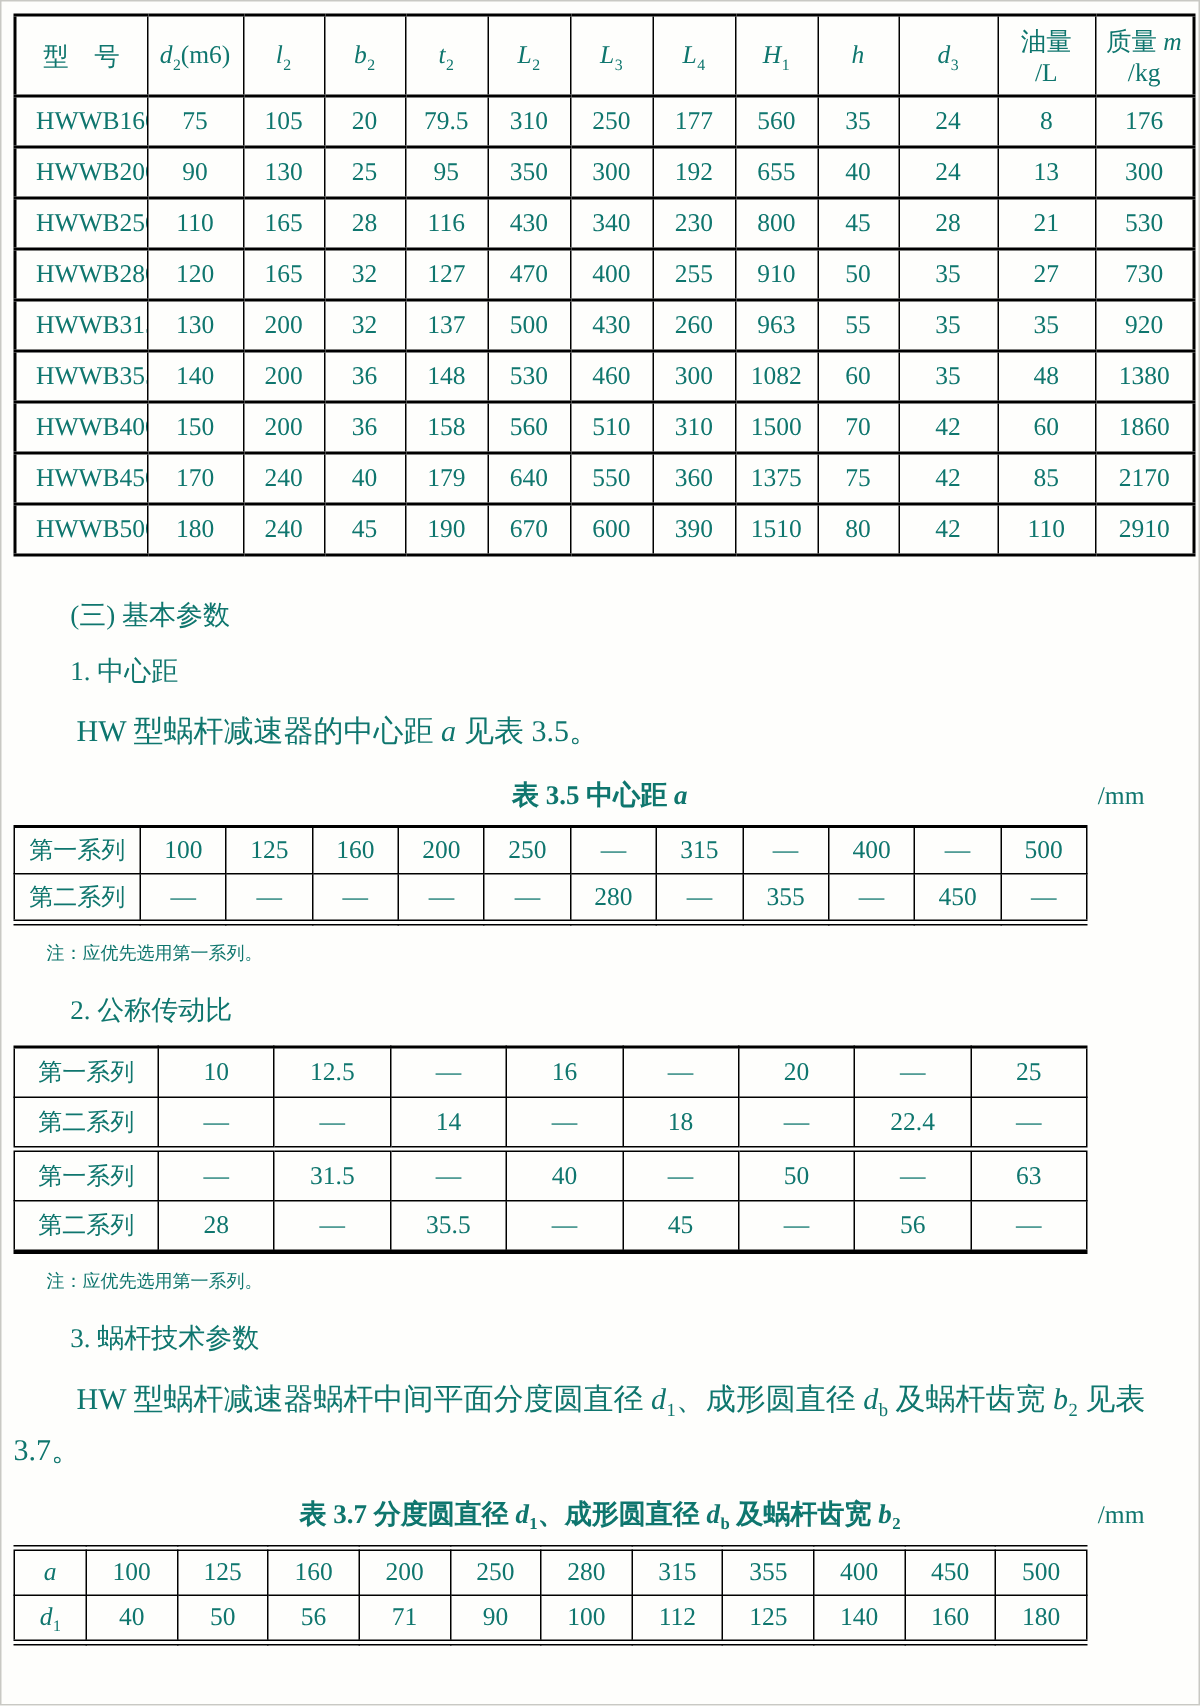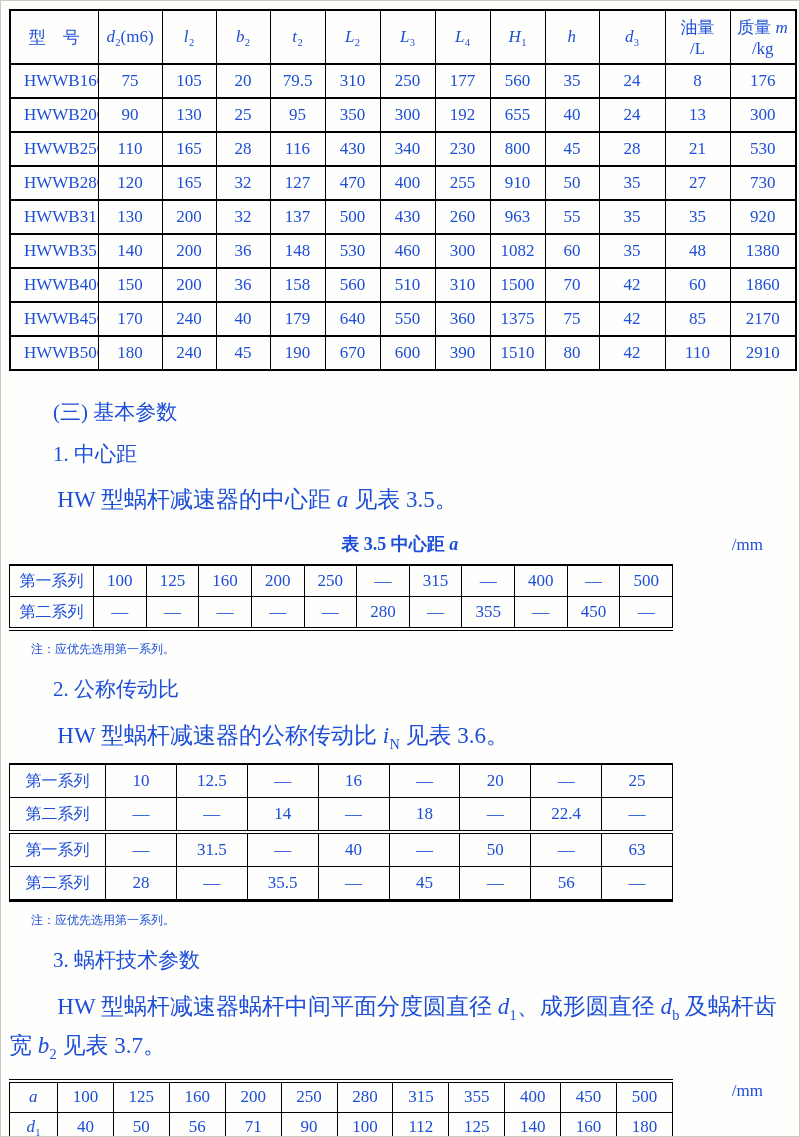--- a/index.html
+++ b/index.html
@@ -2,39 +2,39 @@
 <html><head>
 <meta charset="utf-8">
 <style>
   html,body{margin:0;padding:0;background:#e8e8e4;}
   .page{
     width:800px;height:1137px;box-sizing:border-box;
     margin:0 auto;background:#fefefc;
     border:1px solid #c9c9c4;
     padding:8px 8px 0 8px;
     font-family:"Liberation Serif","DejaVu Serif",serif;
-    color:#1d4ed8;
+    color:#0f766e;
     overflow:hidden;
   }
-  table{border-collapse:collapse;table-layout:fixed;width:664px;}
+  table{border-collapse:collapse;table-layout:fixed;width:716px;}
   th,td{vertical-align:middle;text-align:center;font-size:17px;font-weight:normal;
         white-space:pre-line;overflow:hidden;padding:1px 2px;}
   sub{font-size:0.62em;line-height:0;}
   i{letter-spacing:0.3px;}
 
   
   .t1{border:2px solid #000;margin-bottom:26px;}
   .t1 th,.t1 td{border:solid #000;border-width:2px 1px;}
   .t1 thead th{height:50px;font-size:17px;}
   .t1 tbody td{height:30px;}
   .t1 tbody td:first-child{text-align:left;padding-left:13px;font-size:17px;}
 
   
-  .h-sec{font-size:21px;margin:0 0 10px 0;text-indent:2.1em;line-height:1.5;}
-  .para{font-size:23px;margin:0 0 8px 0;text-indent:2.1em;line-height:1.7;}
+  .h-sec{font-size:18px;margin:0 0 10px 0;text-indent:2.1em;line-height:1.5;}
+  .para{font-size:20px;margin:0 0 8px 0;text-indent:2.1em;line-height:1.7;}
   .tbl-title{position:relative;text-align:center;font-weight:bold;font-size:18px;
              margin:14px 0 8px 0;line-height:1.3;}
   .tbl-title .unit{position:absolute;right:28px;top:1px;font-weight:normal;font-size:17px;}
   .note{font-size:12px;margin:10px 0 16px 0;padding-left:22px;}
 
   
   .t35{border-top:2px solid #000;border-bottom:4px double #000;}
   .t35 td{border:1px solid #000;height:28px;}
   .t35 td:first-child{font-size:16px;}
 
@@ -276,21 +276,20 @@
           <td>355</td>
           <td>—</td>
           <td>450</td>
           <td>—</td>
         </tr>
       </tbody>
   </table>
   <p class="note">注：应优先选用第一系列。</p>
 
   <p class="h-sec">2. 公称传动比</p>
-  <p class="para">HW 型蜗杆减速器的公称传动比 <i>i</i><sub>N</sub> 见表 3.6。</p>
 
   <table class="t36">
     <colgroup>
       <col style="width:96px">
         <col>
         <col>
         <col>
         <col>
         <col>
         <col>
@@ -343,20 +342,21 @@
           <td>—</td>
         </tr>
       </tbody>
   </table>
   <p class="note">注：应优先选用第一系列。</p>
 
   <p class="h-sec">3. 蜗杆技术参数</p>
   <p class="para">HW 型蜗杆减速器蜗杆中间平面分度圆直径 <i>d</i><sub>1</sub>、成形圆直径 <i>d</i><sub>b</sub> 及蜗杆齿宽 <i>b</i><sub>2</sub> 见表 3.7。</p>
 
   <div class="tbl-title">
+    <span>表 3.7 分度圆直径 <i>d</i><sub>1</sub>、成形圆直径 <i>d</i><sub>b</sub> 及蜗杆齿宽 <i>b</i><sub>2</sub></span>
     <span class="unit">/mm</span>
   </div>
   <table class="t37">
     <colgroup>
       <col style="width:48px">
         <col>
         <col>
         <col>
         <col>
         <col>

